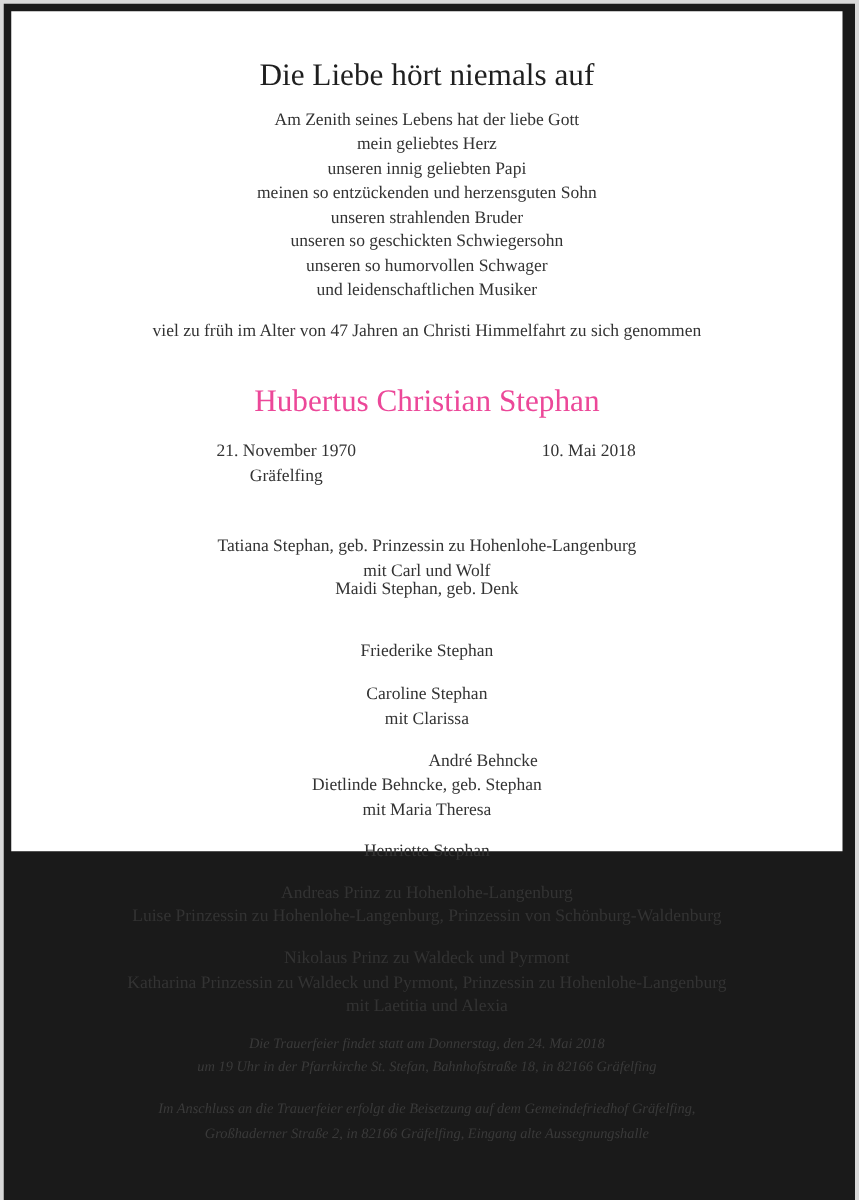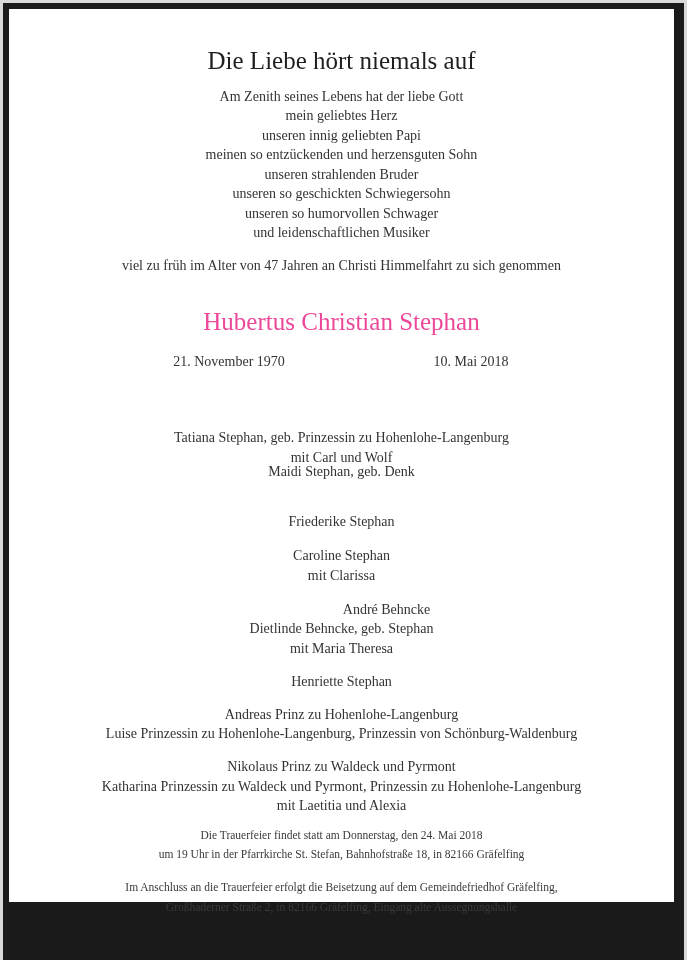--- a/index.html
+++ b/index.html
@@ -17,21 +17,21 @@
       width: 681px;
       height: 957px;
       box-sizing: border-box;
       background: #1a1a1a;
     }
     .page {
       position: absolute;
       left: 9px;
       top: 9px;
       width: 665px;
-      height: 893px;
+      height: 672px;
       background: #ffffff;
       font-family: "Liberation Serif", "DejaVu Serif", serif;
       color: #2b2b2b;
     }
     .line {
       position: absolute;
       left: 0;
       width: 100%;
       text-align: center;
       white-space: nowrap;
@@ -59,20 +59,21 @@
       white-space: nowrap;
       line-height: 1;
     }
     .mourner {
       font-size: 14px;
       color: #333333;
     }
     .info {
       font-size: 11.5px;
       color: #3a3a3a;
+      font-style: italic;
     }
   </style>
 </head>
 <body>
 
 <div class="frame"></div>
 
 <div class="page">
 
   <div class="line title" style="top:39px;">Die Liebe hört niemals auf</div>
@@ -86,20 +87,21 @@
     <div class="line poem" style="top:178px;">unseren so geschickten Schwiegersohn</div>
     <div class="line poem" style="top:198px;">unseren so humorvollen Schwager</div>
     <div class="line poem" style="top:217px;">und leidenschaftlichen Musiker</div>
   </div>
 
   <div class="line poem" style="top:250px;">viel zu früh im Alter von 47 Jahren an Christi Himmelfahrt zu sich genommen</div>
 
   <div class="line name" style="top:300px;">Hubertus Christian Stephan</div>
 
   <div class="col dates" style="left:120px; width:200px; top:346px;">21. November 1970</div>
+  <div class="col dates" style="left:120px; width:200px; top:366px;">Gräfelfing</div>
   <div class="col dates" style="left:362px; width:200px; top:346px;">10. Mai 2018</div>
 
   <div>
     <div>
       <div class="line mourner" style="top:422px;">Tatiana Stephan, geb. Prinzessin zu Hohenlohe-Langenburg</div>
       <div class="line mourner" style="top:442px;">mit Carl und Wolf</div>
     </div>
     <div>
       <div class="line mourner" style="top:456px;">Maidi Stephan, geb. Denk</div>
     </div>

